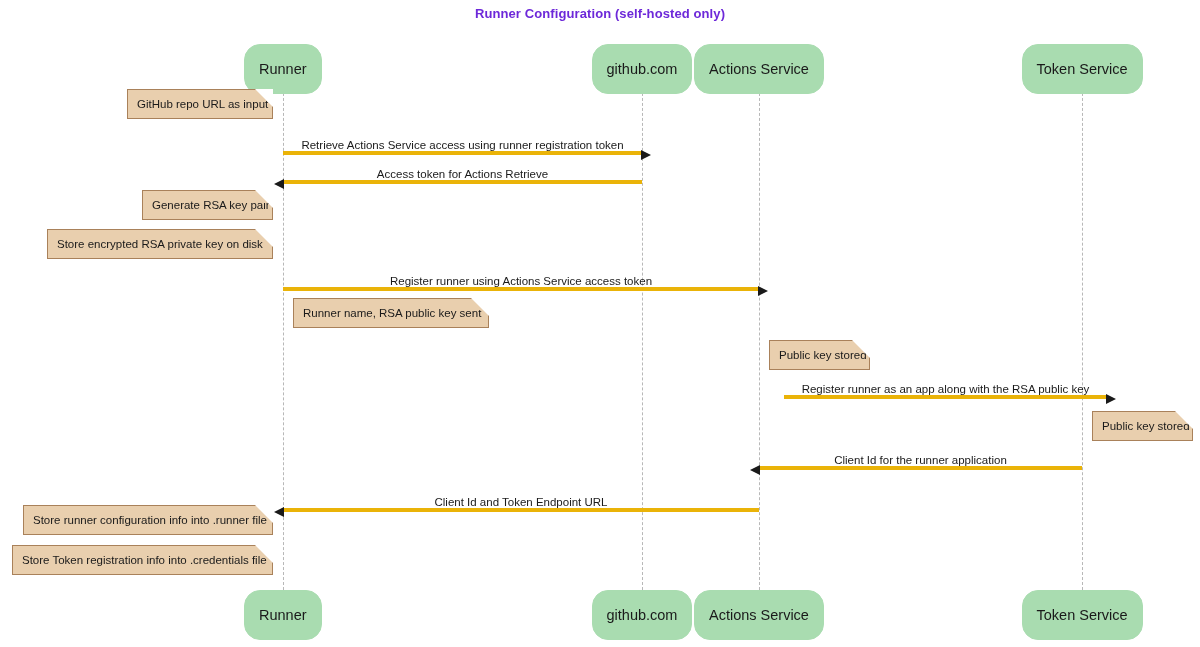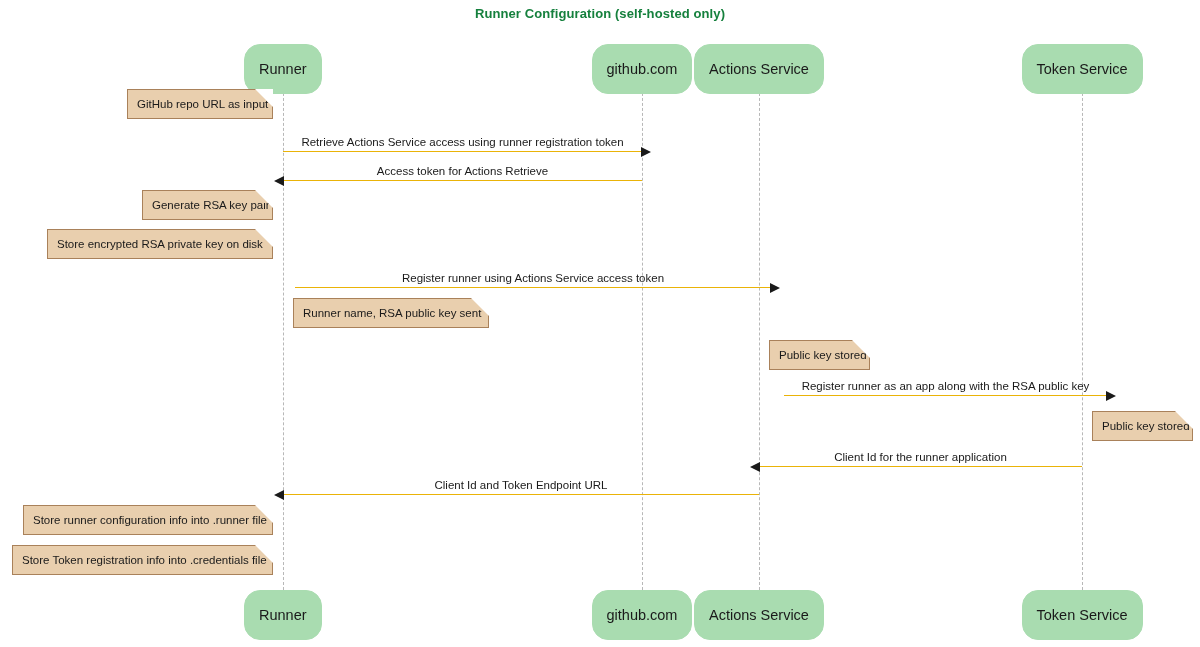--- a/index.html
+++ b/index.html
@@ -21,21 +21,21 @@
   }
   #title {
     position: absolute;
     left: 0;
     top: 6px;
     width: 1200px;
     text-align: center;
     font-size: 13px;
     font-weight: bold;
     letter-spacing: 0.1px;
-    color: #15803d;
+    color: #6d28d9;
   }
   
   .lifeline {
     position: absolute;
     width: 0;
     border-left: 1px dashed #b8b8b8;
     top: 78px;
     height: 512px;
   }
   
@@ -92,21 +92,21 @@
     background: linear-gradient(to bottom left,
        #ffffff 0%, #ffffff 48%,
        #a9815a 49%, #a9815a 56%,
        #e9cfae 57%, #e9cfae 100%);
   }
 
   
   .msg {
     position: absolute;
     height: 0;
-    border-top: 1px solid #eab308;
+    border-top: 4px solid #eab308;
   }
   .msg .head {
     position: absolute;
     top: -5px;
     width: 0;
     height: 0;
     border-top: 5px solid transparent;
     border-bottom: 5px solid transparent;
   }
   .msg.right .head {
@@ -171,33 +171,33 @@
     </div>
   <div id="messages">
       <div class="msg right" style="left: 283px; width: 359px; top: 151px;">
         <div class="head"></div>
         <div class="label">Retrieve Actions Service access using runner registration token</div>
       </div>
       <div class="msg left" style="left: 283px; width: 359px; top: 180px;">
         <div class="head"></div>
         <div class="label">Access token for Actions Retrieve</div>
       </div>
-      <div class="msg right" style="left: 295px; width: 476px; top: 287px;">
+      <div class="msg right" style="left: 283px; width: 476px; top: 287px;">
         <div class="head"></div>
         <div class="label">Register runner using Actions Service access token</div>
       </div>
       <div class="msg right" style="left: 784px; width: 323px; top: 395px;">
         <div class="head"></div>
         <div class="label">Register runner as an app along with the RSA public key</div>
       </div>
       <div class="msg left" style="left: 759px; width: 323px; top: 466px;">
         <div class="head"></div>
         <div class="label">Client Id for the runner application</div>
       </div>
-      <div class="msg left" style="left: 283px; width: 476px; top: 494px;">
+      <div class="msg left" style="left: 283px; width: 476px; top: 508px;">
         <div class="head"></div>
         <div class="label">Client Id and Token Endpoint URL</div>
       </div>
     </div>
   <div id="notes">
       <div class="note" style="left: 127px; top: 89px; width: 146px;">
         <span>GitHub repo URL as input</span>
       </div>
       <div class="note" style="left: 142px; top: 190px; width: 131px;">
         <span>Generate RSA key pair</span>

